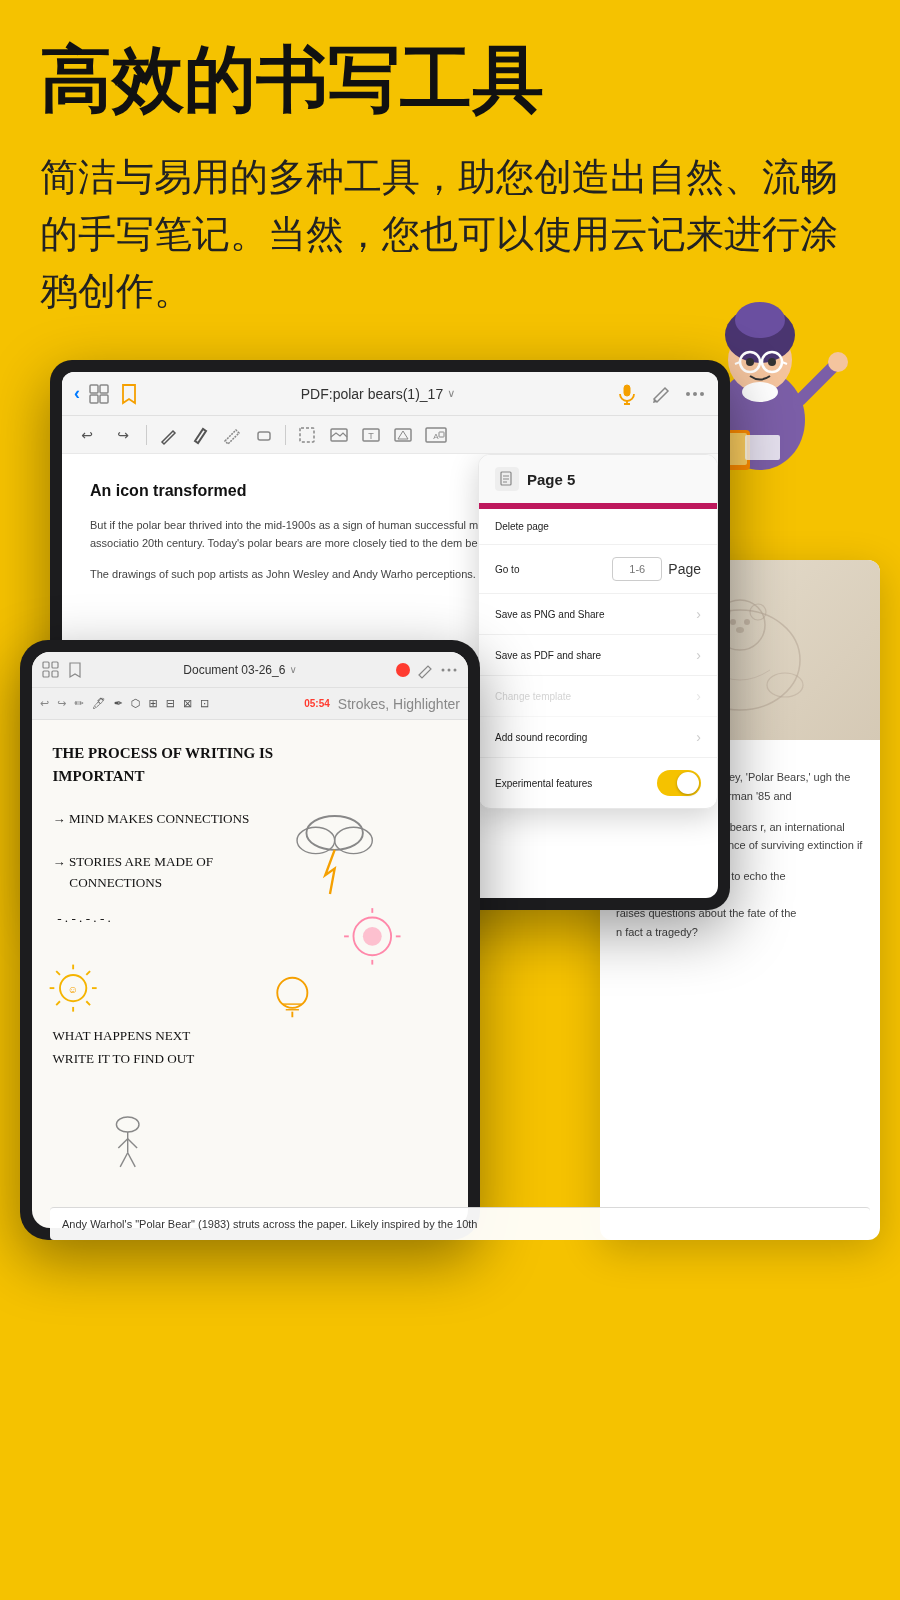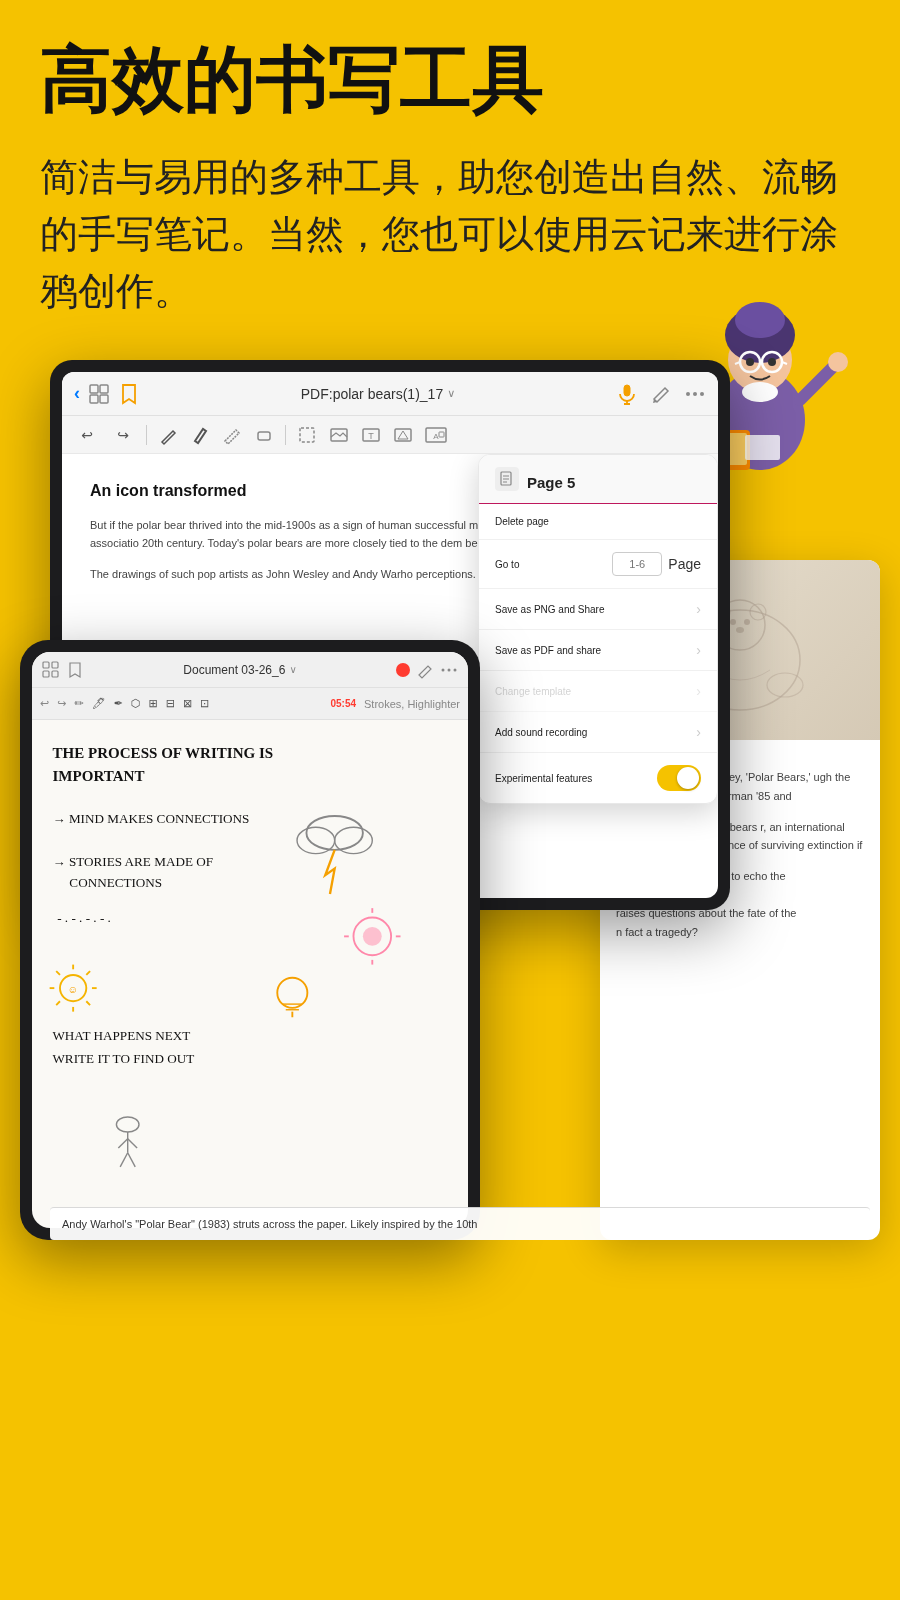--- a/index.html
+++ b/index.html
@@ -167,23 +167,23 @@
       width: 240px;
       background: #fff;
       border-radius: 12px;
       box-shadow: 0 8px 30px rgba(0,0,0,0.18);
       border: 1px solid #e8e8e8;
       overflow: hidden;
       z-index: 10;
     }
     .menu-header {
       padding: 12px 16px;
-      border-bottom: 1px solid #be185d;
-      display: flex;
-      align-items: flex-end;
+      border-bottom: 6px solid #be185d;
+      display: flex;
+      align-items: center;
       gap: 8px;
       background: #f9f9f9;
     }
     .menu-header-icon {
       width: 24px;
       height: 24px;
       background: #eee;
       border-radius: 4px;
       display: flex;
       align-items: center;
@@ -301,21 +301,21 @@
       height: 32px;
       background: #f0f0f0;
       border-bottom: 1px solid #e0e0e0;
       display: flex;
       align-items: center;
       padding: 0 8px;
       gap: 8px;
       justify-content: space-between;
     }
     .strokes-label {
-      font-size: 11px;
+      font-size: 14px;
       color: #888;
       margin-left: auto;
     }
     .timestamp {
       font-size: 10px;
       color: #FF3B30;
       font-weight: 600;
     }
 
     .small-content {

